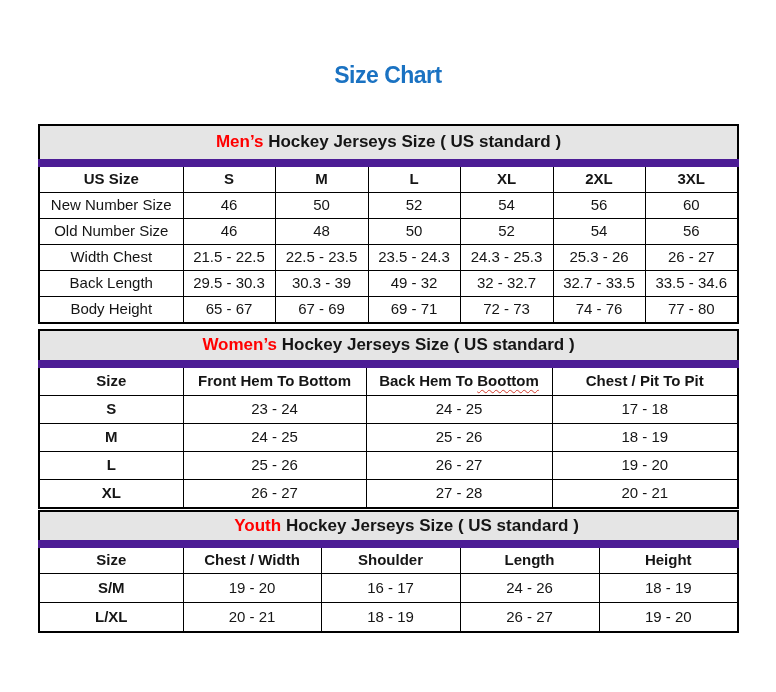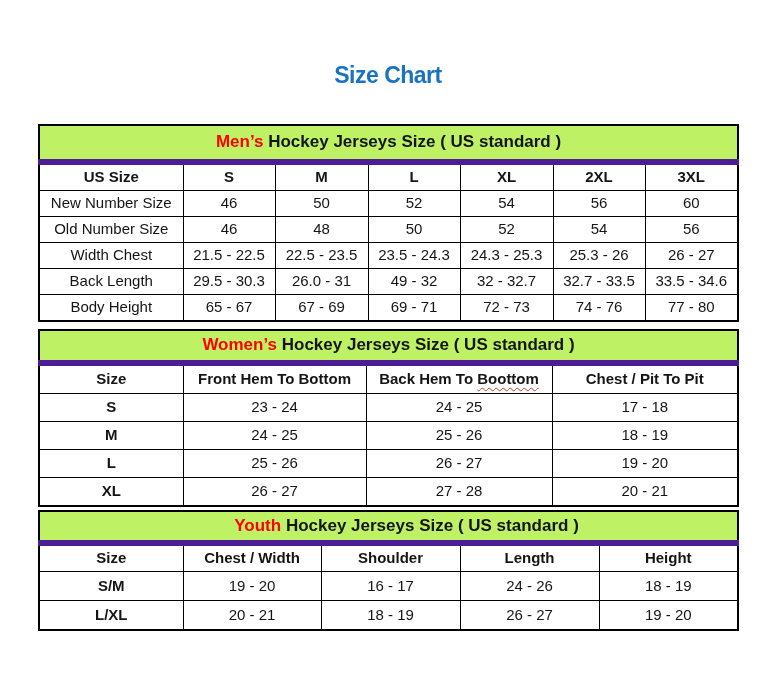--- a/index.html
+++ b/index.html
@@ -17,22 +17,22 @@
     border:2px solid #000;
   }
   #tbl-mens{top:124px;}
   #tbl-womens{top:329px;padding-left:8px;}
   #tbl-youth{top:510px;}
   .size-table th,.size-table td{
     border:1px solid #000;text-align:center;vertical-align:middle;
     font-size:15px;padding:0;line-height:1.1;white-space:nowrap;overflow:hidden;
   }
   .band-row td{
-    background:#bef264;font-weight:700;font-size:17px;
-    border-bottom:6px solid #4c1d95;
+    background:#e5e5e5;font-weight:700;font-size:17px;
+    border-bottom:8px solid #4c1d95;
   }
   #tbl-mens .band-row td{height:33px;}
   #tbl-womens .band-row td{height:29px;}
   #tbl-youth .band-row td{height:28px;padding-left:36px;}
   #tbl-mens .head-row th,#tbl-mens tbody td{height:25px;}
   #tbl-womens .head-row th,#tbl-womens tbody td{height:27px;}
   #tbl-youth .head-row th{height:25px;}
   #tbl-youth tbody td{height:28px;text-align:center;}
   .head-row th{font-weight:700;}
   .band-highlight{color:#ff0000;}
@@ -98,21 +98,21 @@
         <td>21.5 - 22.5</td>
         <td>22.5 - 23.5</td>
         <td>23.5 - 24.3</td>
         <td>24.3 - 25.3</td>
         <td>25.3 - 26</td>
         <td>26 - 27</td>
       </tr>
       <tr>
         <td>Back Length</td>
         <td>29.5 - 30.3</td>
-        <td>26.0 - 31</td>
+        <td>30.3 - 39</td>
         <td>49 - 32</td>
         <td>32 - 32.7</td>
         <td>32.7 - 33.5</td>
         <td>33.5 - 34.6</td>
       </tr>
       <tr>
         <td>Body Height</td>
         <td>65 - 67</td>
         <td>67 - 69</td>
         <td>69 - 71</td>

